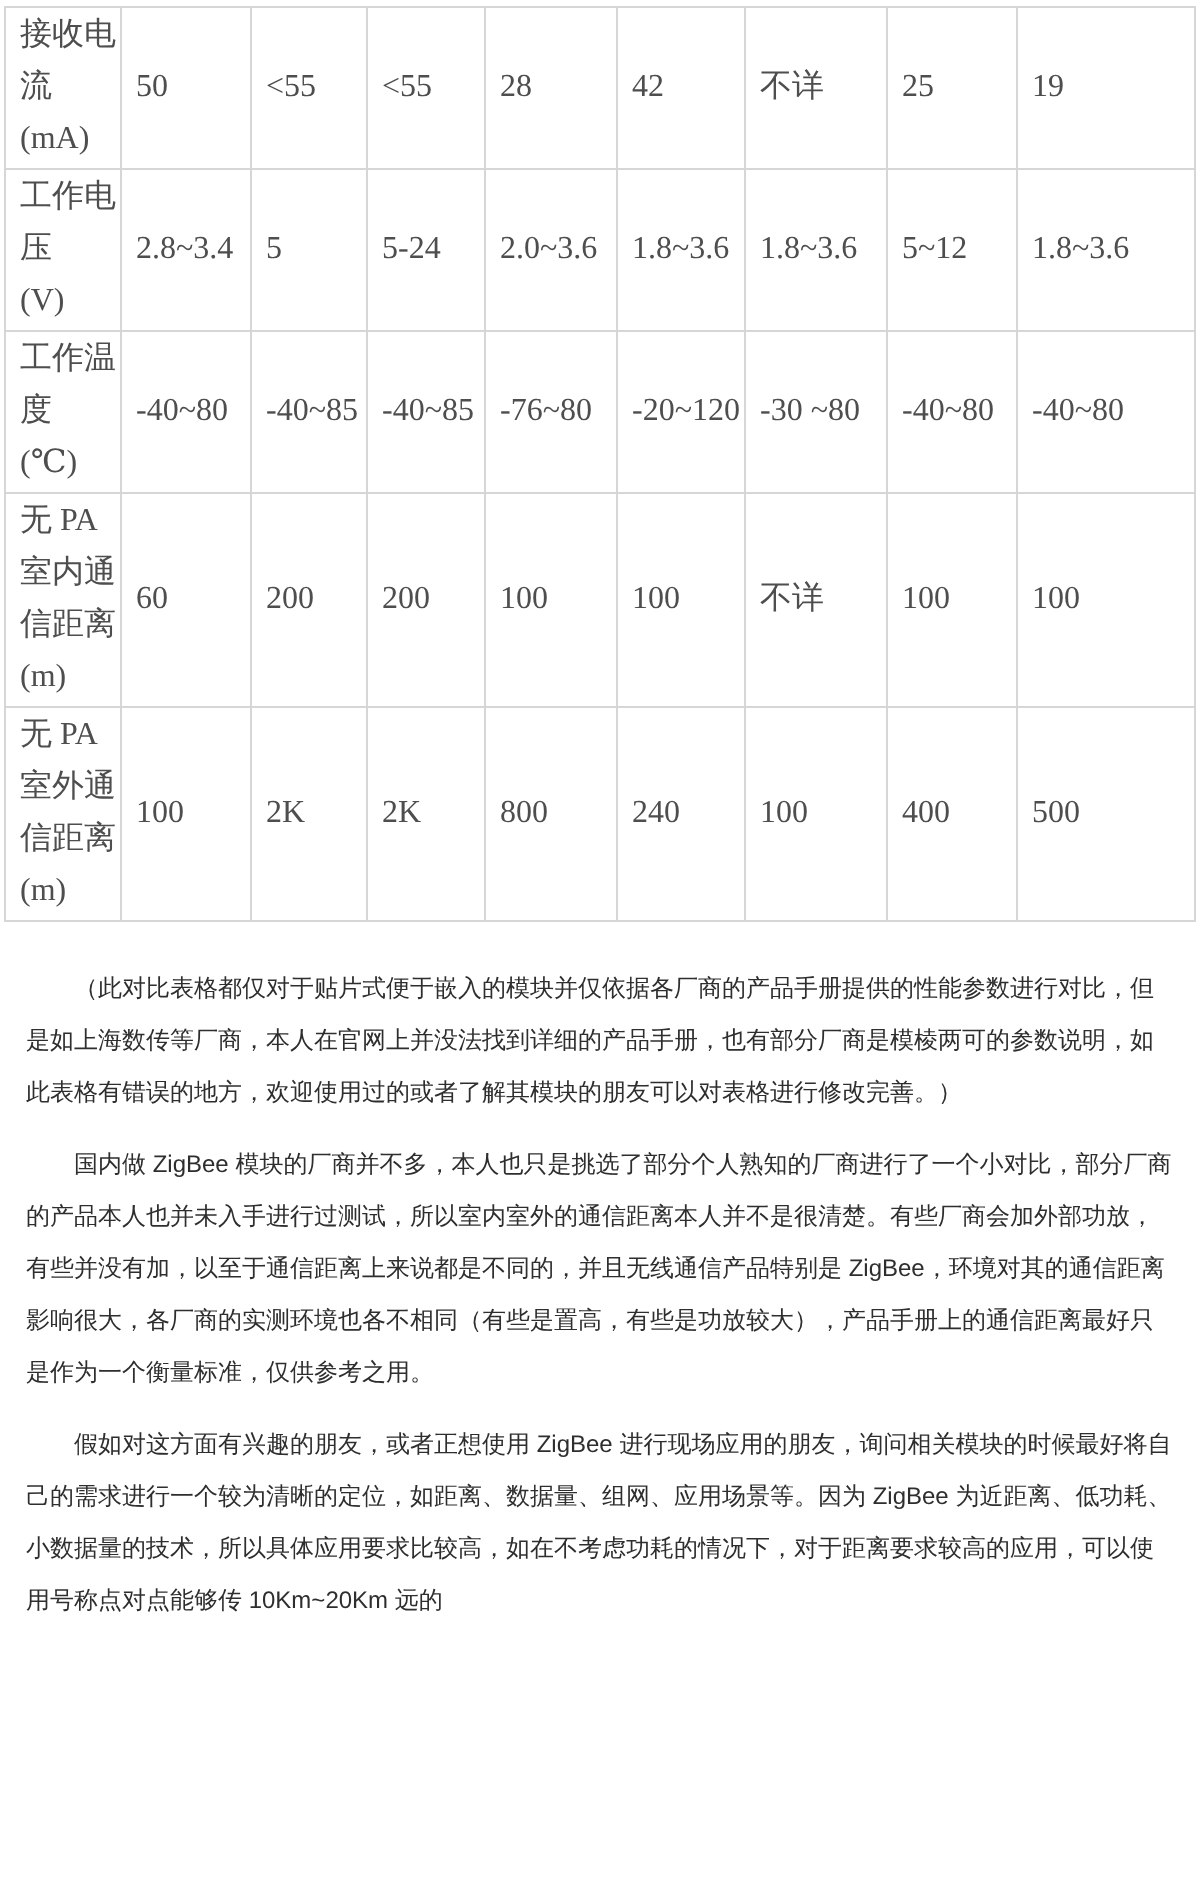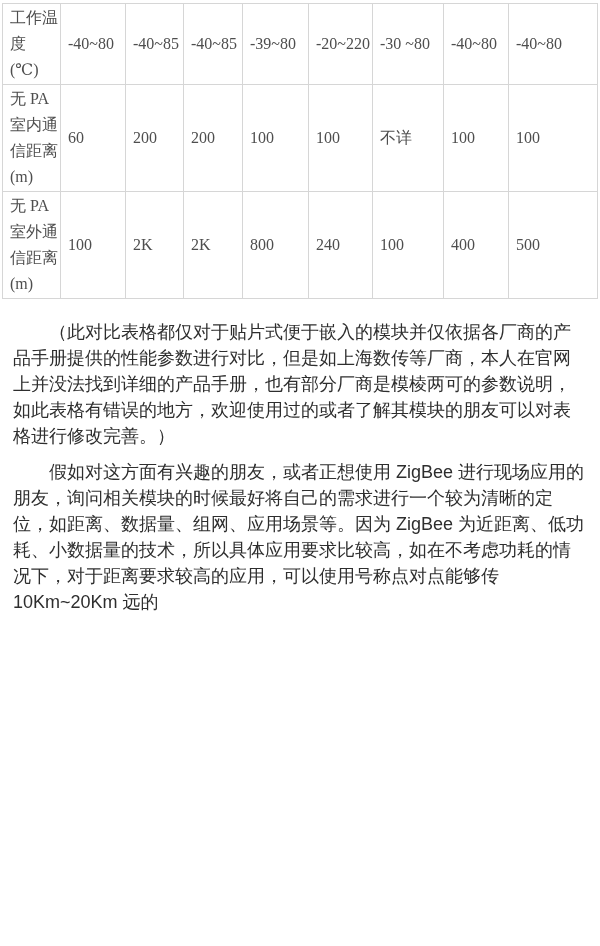--- a/index.html
+++ b/index.html
@@ -36,21 +36,21 @@
   table.cmp tr{height:80px;}
   table.cmp tr:nth-child(3),table.cmp tr:nth-child(4){height:81px;}
   table.cmp tr:nth-child(5){height:104px;}
   table.cmp tr:nth-child(6){height:108px;}
   .content{
     padding:20px 14px 0 13px;
     color:var(--body-text);
   }
   .content p{
     margin:0 0 10px;
-    font-size:18px;line-height:26px;
+    font-size:12px;line-height:26px;
     text-indent:2em;
   }
 </style>
 </head>
 <body>
 
 <div class="page">
 
   <table class="cmp">
     <colgroup>
@@ -59,28 +59,54 @@
         <col style="width:58px">
       <col style="width:59px">
         <col style="width:66px">
         <col style="width:64px">
       <col style="width:71px">
         <col style="width:65px">
         <col style="width:89px">
     </colgroup>
     <tbody>
       <tr>
+        <td class="hd">接收电
+流
+(mA)</td>
+        <td class="vc">50</td>
+        <td class="vc">&lt;55</td>
+        <td class="vc">&lt;55</td>
+        <td class="vc">28</td>
+        <td class="vc">42</td>
+        <td class="vc">不详</td>
+        <td class="vc">25</td>
+        <td class="vc">19</td>
+      </tr>
+      <tr>
+        <td class="hd">工作电
+压
+(V)</td>
+        <td class="vc">2.8~3.4</td>
+        <td class="vc">5</td>
+        <td class="vc">5-24</td>
+        <td class="vc">2.0~3.6</td>
+        <td class="vc">1.8~3.6</td>
+        <td class="vc">1.8~3.6</td>
+        <td class="vc">5~12</td>
+        <td class="vc">1.8~3.6</td>
+      </tr>
+      <tr>
         <td class="hd">工作温
 度
 (℃)</td>
         <td class="vc">-40~80</td>
         <td class="vc">-40~85</td>
         <td class="vc">-40~85</td>
-        <td class="vc">-39~80</td>
-        <td class="vc">-20~220</td>
+        <td class="vc">-76~80</td>
+        <td class="vc">-20~120</td>
         <td class="vc">-30 ~80</td>
         <td class="vc">-40~80</td>
         <td class="vc">-40~80</td>
       </tr>
       <tr>
         <td class="hd">无 PA
 室内通
 信距离
 (m)</td>
         <td class="vc">60</td>
@@ -104,16 +130,17 @@
         <td class="vc">240</td>
         <td class="vc">100</td>
         <td class="vc">400</td>
         <td class="vc">500</td>
       </tr>
     </tbody>
   </table>
 
   <div class="content">
     <p>（此对比表格都仅对于贴片式便于嵌入的模块并仅依据各厂商的产品手册提供的性能参数进行对比，但是如上海数传等厂商，本人在官网上并没法找到详细的产品手册，也有部分厂商是模棱两可的参数说明，如此表格有错误的地方，欢迎使用过的或者了解其模块的朋友可以对表格进行修改完善。）</p>
+    <p>国内做 ZigBee 模块的厂商并不多，本人也只是挑选了部分个人熟知的厂商进行了一个小对比，部分厂商的产品本人也并未入手进行过测试，所以室内室外的通信距离本人并不是很清楚。有些厂商会加外部功放，有些并没有加，以至于通信距离上来说都是不同的，并且无线通信产品特别是 ZigBee，环境对其的通信距离影响很大，各厂商的实测环境也各不相同（有些是置高，有些是功放较大），产品手册上的通信距离最好只是作为一个衡量标准，仅供参考之用。</p>
     <p>假如对这方面有兴趣的朋友，或者正想使用 ZigBee 进行现场应用的朋友，询问相关模块的时候最好将自己的需求进行一个较为清晰的定位，如距离、数据量、组网、应用场景等。因为 ZigBee 为近距离、低功耗、小数据量的技术，所以具体应用要求比较高，如在不考虑功耗的情况下，对于距离要求较高的应用，可以使用号称点对点能够传 10Km~20Km 远的</p>
   </div>
 
 </div>
 
 </body></html>

